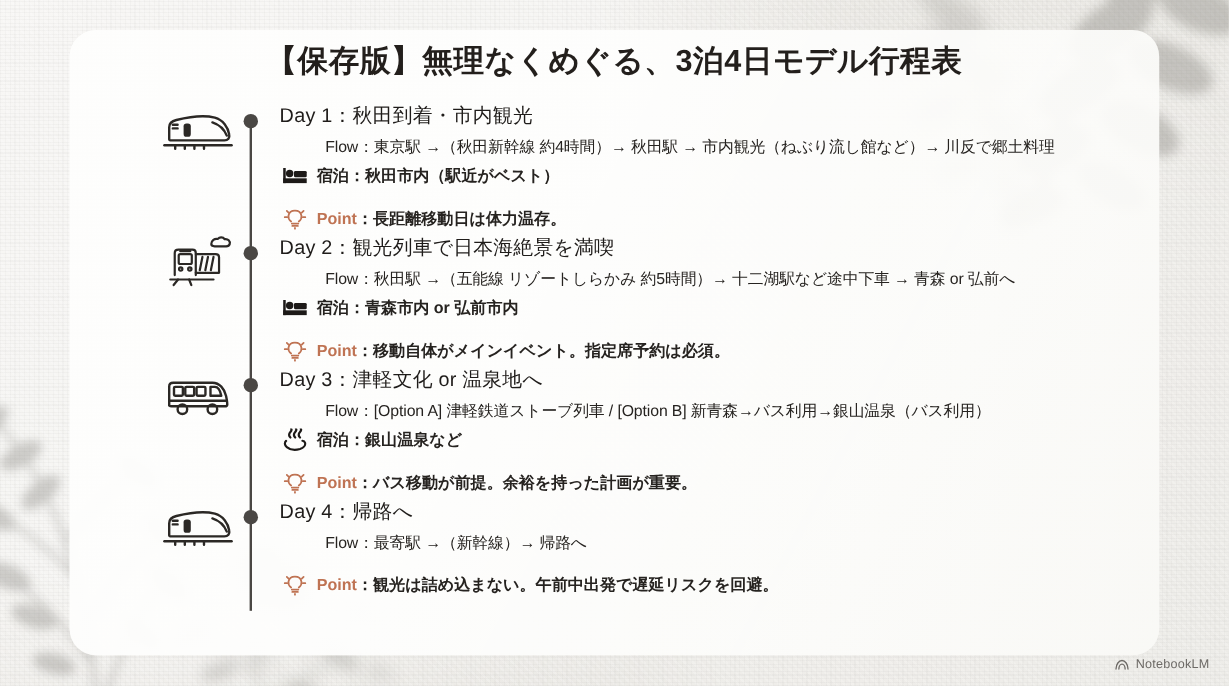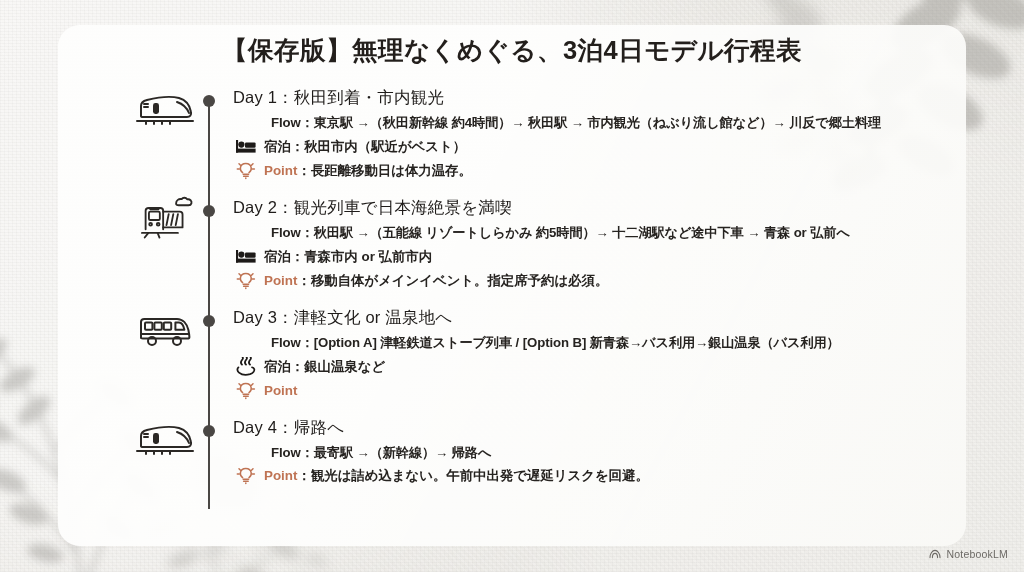--- a/index.html
+++ b/index.html
@@ -97,38 +97,38 @@
   .vehicle svg { width:100%; height:100%; }
 
   .day-title {
     font-size:16.5px; font-weight:400; color:#1f1c1a;
     letter-spacing:.2px;
     line-height:1.15;
   }
 
   .flow {
     margin-top:7px; margin-left:38px;
-    font-size:13.2px; font-weight:700; color:#262320;
+    font-size:13.2px; font-weight:400; color:#262320;
     letter-spacing:-.1px;
     white-space:nowrap;
   }
 
   .row {
     display:flex; align-items:center;
     margin-top:5px;
     font-size:13.4px; font-weight:700; color:#262320;
   }
   .row .ic {
     width:26px; height:20px; flex:0 0 26px;
     display:flex; align-items:center; justify-content:center;
     margin-right:5px;
   }
   .row .ic svg { display:block; }
 
-  .row.point { color:#bf7353; margin-top:4px;align-items:center; }
+  .row.point { color:#bf7353; margin-top:16px;align-items:center; }
   .row.point .txt-dark { color:#262320; }
 
   
   .watermark {
     position:absolute; right:16px; bottom:12px;
     display:flex; align-items:flex-start; gap:5px;
     font-size:10.5px; color:#6d6a66; letter-spacing:.2px;
   }
   .watermark svg { display:block; }
 </style>
@@ -368,20 +368,21 @@
         <svg width="20" height="19" viewBox="0 0 20 19" aria-hidden="true">
           <g fill="none" stroke="#bf7353" stroke-width="1.5" stroke-linecap="round">
             <path d="M6.6 11.6 C5 10.4 4.1 8.6 4.4 6.8 C4.8 4.3 7 2.5 9.8 2.5 C12.6 2.5 14.8 4.3 15.2 6.8 C15.5 8.6 14.6 10.4 13 11.6"></path>
             <path d="M7.2 13.3 h5.4 M7.6 15.3 h4.6"></path>
             <path d="M9.8 17 v.6"></path>
             <path d="M1.3 8 h2 M16.4 8 h2 M3 2.8 l1.5 1.4 M17 2.8 l-1.5 1.4"></path>
           </g>
         </svg>
       </span>
       <span>Point</span>
+        <span class="txt-dark">：バス移動が前提。余裕を持った計画が重要。</span>
     </div>
   </div>
 
   <div class="day">
     <div class="dot"></div>
     <div class="vehicle">
       <svg viewBox="0 0 64 48" aria-hidden="true">
         <g fill="none" stroke="#2b2825" stroke-width="2" stroke-linecap="round" stroke-linejoin="round">
           <path d="M8 30 L8 20 C8 17 10 15 14 14 C26 11 38 10 46 12 C53 14 57 20 58 26 C58.6 29 57 31 54 31 L10 31 C8.8 31 8 30.6 8 30 Z"></path>
           <path d="M4 35 H60"></path>

